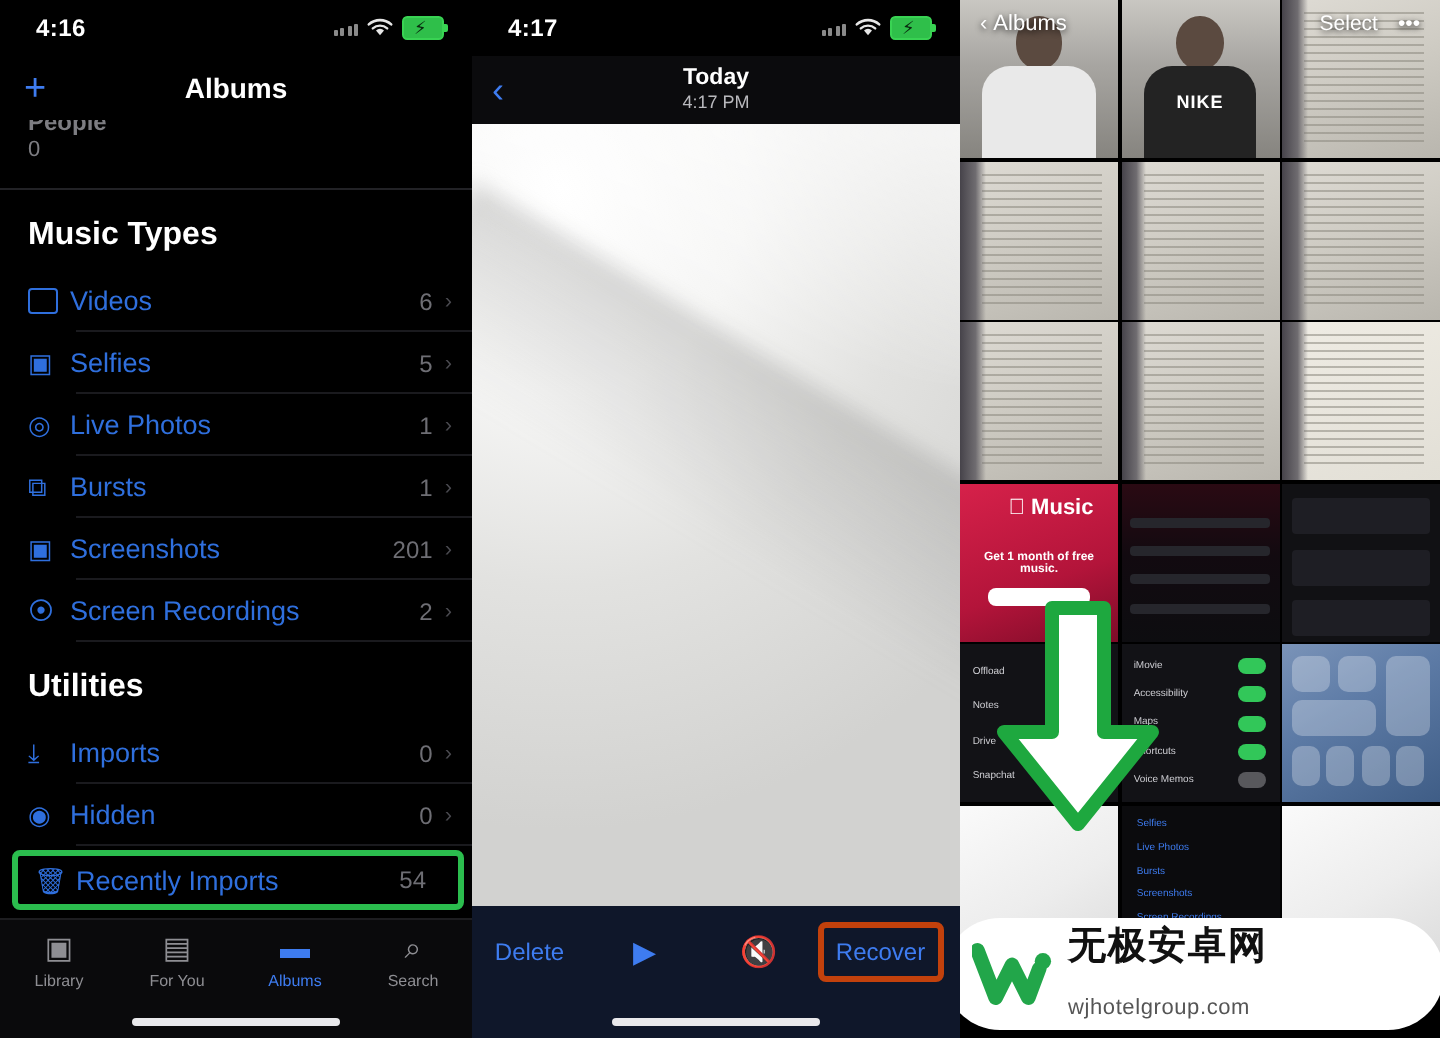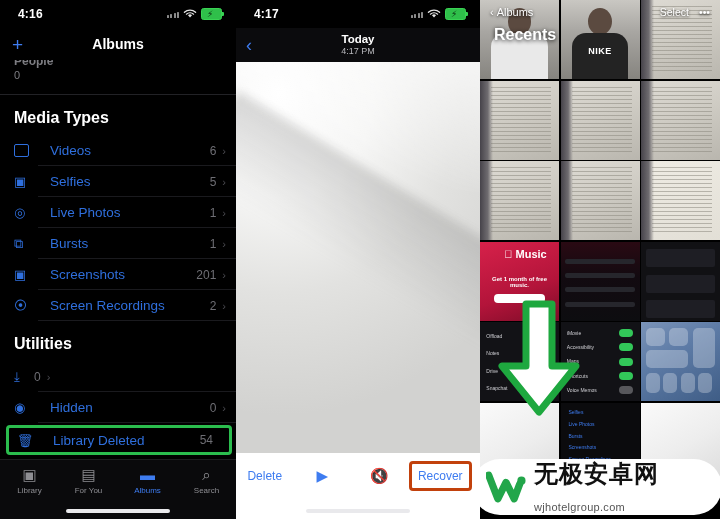--- a/index.html
+++ b/index.html
@@ -35,21 +35,21 @@
 
   .people-row{padding:0 14px;height:30px;position:relative;overflow:hidden;}
   .people-row .lbl{color:#7d7d82;font-size:12px;font-weight:600;margin-top:-6px;}
   .people-row .cnt{color:#7d7d82;font-size:11px;margin-top:1px;}
   .sep{height:1px;background:#222226;margin:4px 0 0 0;}
 
   .sec-title{color:#fff;font-size:16px;font-weight:700;padding:14px 14px 8px 14px;}
   .list{padding:0;}
   .row{display:flex;align-items:center;height:31px;padding:0 10px 0 14px;position:relative;}
   .row .ic{width:20px;color:#2f6fdd;font-size:13px;display:flex;align-items:center;}
-  .row .nm{flex:1;color:#2f6fdd;font-size:13.5px;margin-left:16px;}
+  .row .nm{flex:1;color:#2f6fdd;font-size:13.5px;margin-left:1px;}
   .row .ct{color:#6e6e74;font-size:12px;margin-right:6px;}
   .row .chev{color:#4a4a50;font-size:11px;}
   .row .hair{position:absolute;left:38px;right:0;bottom:0;height:1px;background:#1a1a1e;}
 
   .hl-green{box-sizing:border-box;border:3px solid #2bbd4e;border-radius:4px;
             margin:2px 4px 0 6px;height:30px;padding-left:8px;}
 
   
   .tabbar{position:absolute;left:0;right:0;bottom:0;height:52px;background:#0a0a0c;
           border-top:1px solid #1d1d20;display:flex;align-items:flex-start;padding-top:7px;}
@@ -73,21 +73,21 @@
          background:
            radial-gradient(120% 80% at 18% 8%, #ffffff 0%, #f6f6f5 32%, #e2e2e0 62%, #d2d2d0 100%),
            linear-gradient(133deg,#fdfdfd 0%,#f2f2f1 40%,#dedede 72%,#cfcfce 100%);
          overflow:hidden;}
   .photo .fold{position:absolute;width:260%;height:56%;left:-42%;top:44%;
                background:linear-gradient(180deg,rgba(140,140,138,.34) 0%,rgba(255,255,255,0) 42%);
                transform:rotate(31deg);filter:blur(5px);}
   .photo .fold2{position:absolute;width:160%;height:34%;left:-10%;top:-2%;
                background:linear-gradient(200deg,rgba(255,255,255,.95) 0%,rgba(225,225,222,0) 70%);
                filter:blur(6px);}
-  .toolbar2{position:absolute;left:0;right:0;bottom:0;height:56px;background:#ffffff;
+  .toolbar2{position:absolute;left:0;right:0;bottom:0;height:56px;background:#0f172a;
             display:flex;align-items:flex-start;padding-top:10px;}
   .tb-item{flex:1;display:flex;align-items:center;justify-content:center;color:#3e7cf0;font-size:12px;height:26px;}
   .tb-item.glyph{font-size:15px;}
   .tb-hl{box-sizing:border-box;border:3px solid #c2410c;border-radius:4px;height:30px;
          margin:-2px 8px 0 0;display:flex;align-items:center;justify-content:center;}
 
   
   .grid{position:absolute;inset:0;display:grid;
         grid-template-columns:repeat(3,1fr);grid-auto-rows:79px;gap:1.5px;}
   .cell{position:relative;overflow:hidden;background:#1a1a1a;}
@@ -131,21 +131,21 @@
 
   
   .arrow{position:absolute;left:16px;top:300px;width:86px;height:118px;z-index:7;}
 
   
   .wm-badge{position:absolute;right:-2px;bottom:4px;height:56px;width:250px;z-index:9;
             background:#fff;border-radius:28px;display:flex;align-items:center;gap:8px;
             padding-left:14px;box-sizing:border-box;}
   .wm-badge .mark{width:40px;height:34px;flex:none;}
   .wm-badge .tx{display:flex;flex-direction:column;line-height:1;}
-  .wm-badge .cn{font-size:24px;font-weight:700;color:#111;letter-spacing:1px;}
+  .wm-badge .cn{font-size:19px;font-weight:700;color:#111;letter-spacing:1px;}
   .wm-badge .en{font-size:11px;color:#555;margin-top:16px;letter-spacing:.3px;}
 </style>
 </head>
 <body>
 
 <div class="screens">
 
   <div class="panel p1">
 
     <div class="statusbar">
@@ -172,21 +172,21 @@
       <div class="plus">+</div>
       <div class="title">Albums</div>
     </div>
 
     <div class="people-row">
       <div class="lbl">People</div>
       <div class="cnt">0</div>
     </div>
     <div class="sep"></div>
 
-    <div class="sec-title">Media Types</div>
+    <div class="sec-title">Music Types</div>
     <div class="list">
       <div class="row">
         <div class="ic">
             <span class="sq"></span>
           </div>
         <div class="nm">Videos</div>
         <div class="ct">6</div>
         <div class="chev">›</div>
         <div class="hair"></div>
       </div>
@@ -224,34 +224,35 @@
         <div class="ct">2</div>
         <div class="chev">›</div>
         <div class="hair"></div>
       </div>
     </div>
 
     <div class="sec-title">Utilities</div>
     <div class="list">
       <div class="row">
         <div class="ic">⤓</div>
+        <div class="nm">Imports</div>
         <div class="ct">0</div>
         <div class="chev">›</div>
         <div class="hair"></div>
       </div>
       <div class="row">
         <div class="ic">◉</div>
         <div class="nm">Hidden</div>
         <div class="ct">0</div>
         <div class="chev">›</div>
         <div class="hair"></div>
       </div>
       <div class="row hl-green">
         <div class="ic">🗑</div>
-        <div class="nm">Library Deleted</div>
+        <div class="nm">Recently Imports</div>
         <div class="ct">54</div>
       </div>
     </div>
 
     <div class="tabbar">
       <div class="tab">
         <div class="gl">▣</div>
         <div class="tl">Library</div>
       </div>
       <div class="tab">
@@ -399,21 +400,20 @@
       <div class="n3-row">
         <div class="n3-back">
           <span>‹</span>
           <span>Albums</span>
         </div>
         <div class="n3-right">
           <span>Select</span>
           <span>•••</span>
         </div>
       </div>
-      <div class="n3-title">Recents</div>
     </div>
 
     <svg class="arrow" viewBox="0 0 86 118">
       <path d="M30 4 H56 V66 H80 L43 112 L6 66 H30 Z" fill="#ffffff" stroke="#1ea83f" stroke-width="7" stroke-linejoin="round"></path>
     </svg>
 
     <div class="wm-badge">
       <svg class="mark" viewBox="0 0 44 34">
         <path d="M3 4 L13 30 L22 12 L31 30 L37 14" stroke="#22a64a" stroke-width="8" fill="none" stroke-linecap="round" stroke-linejoin="round"></path>
         <circle cx="39" cy="10" r="4.5" fill="#22a64a"></circle>

